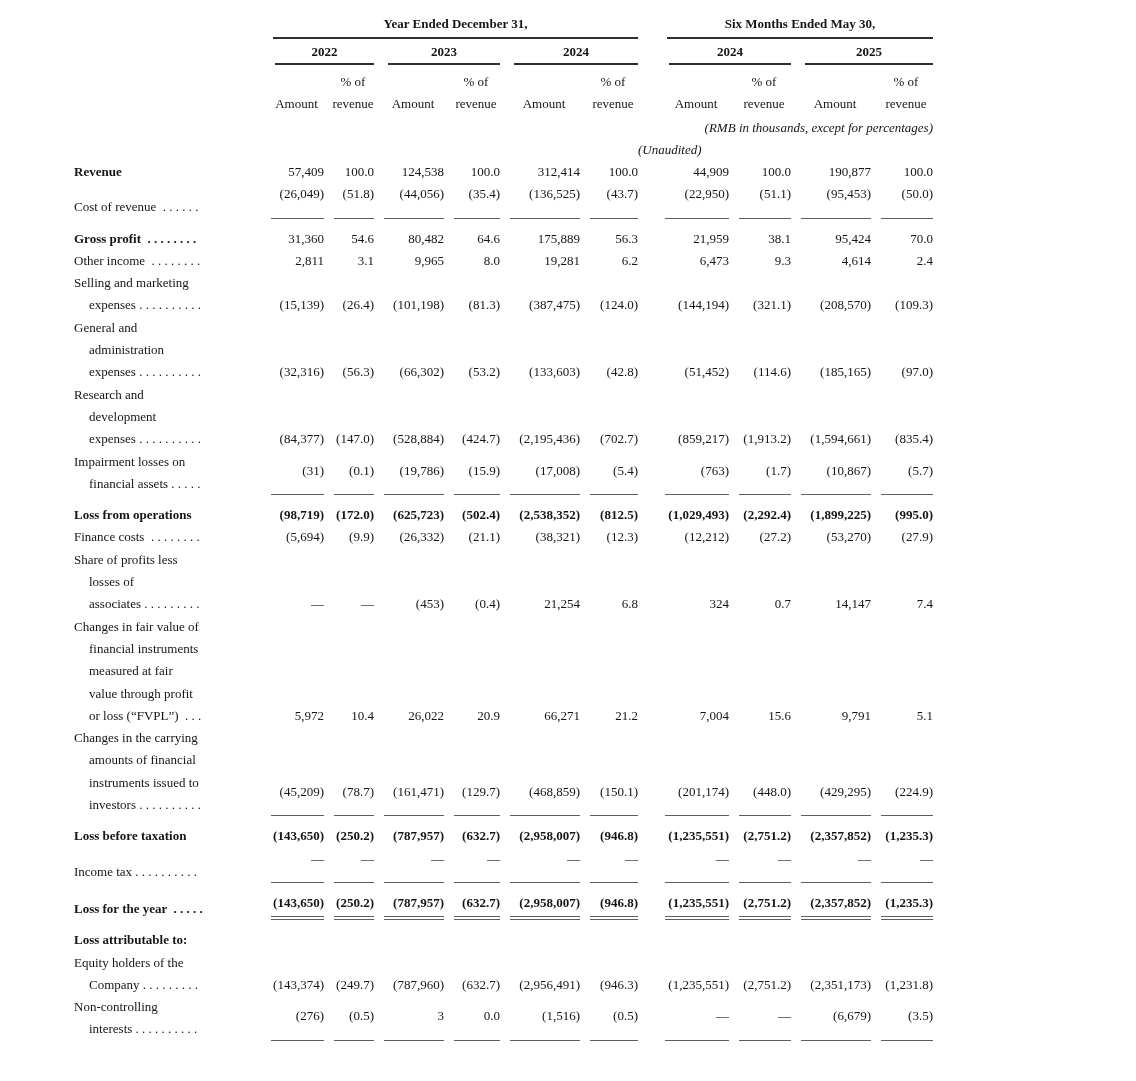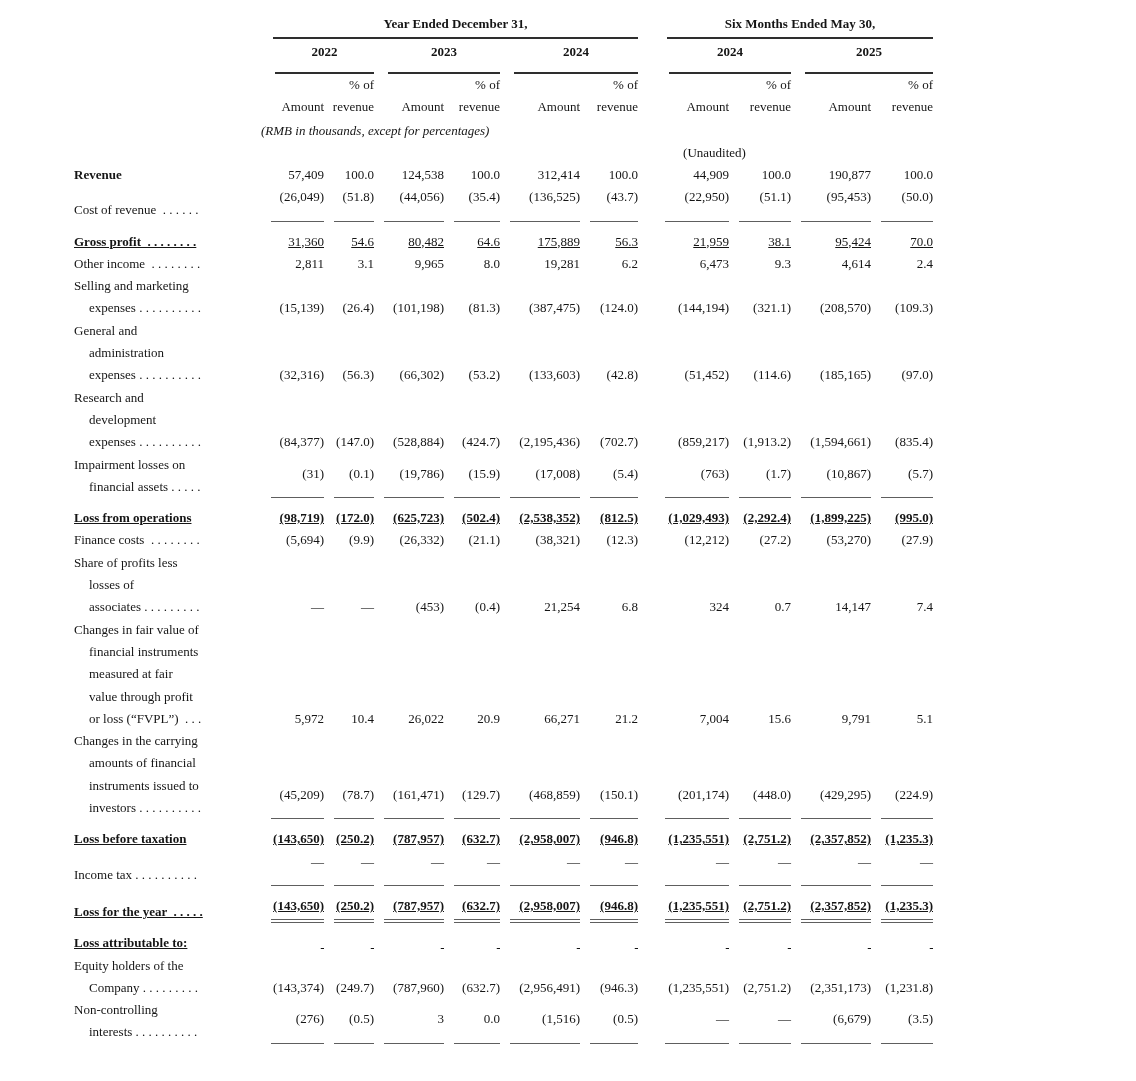--- a/index.html
+++ b/index.html
@@ -14,35 +14,35 @@
     color: #151515;
     overflow: hidden;
   }
   table { border-collapse: collapse; table-layout: auto; }
   td { padding: 0; vertical-align: bottom; }
 
   
   .grpcell  { padding-left: 12px; padding-bottom: 0; }
   .grpline  { font-weight: bold; text-align: center; border-bottom: 2px solid #2e2e2e; padding-bottom: 5px; }
   .yrcell   { padding-left: 14px; padding-top: 5px; }
-  .yrline   { font-weight: bold; text-align: center; border-bottom: 2px solid #2e2e2e; padding-bottom: 12px; }
-  .subcell  { text-align: right; padding-left: 8px; line-height: 22px; }
-  .unitnote { text-align: left; font-style: italic; padding-top: 2px; line-height: 22px; }
-  .unaud    { text-align: center; line-height: 22px; }
+  .yrline   { font-weight: bold; text-align: center; border-bottom: 2px solid #2e2e2e; padding-bottom: 3px; }
+  .subcell  { text-align: center; padding-top: 6px; padding-left: 8px; line-height: 22px; }
+  .unitnote { text-align: right; font-style: italic; padding-top: 2px; line-height: 22px; }
+  .unaud    { text-align: left; font-style: italic; line-height: 22px; }
 
   
   tbody td { line-height: 22.3px; }
   .lbl { width: 187px; padding-right: 2px; }
   .lbl div { white-space: pre; }
   .lbl .li { padding-left: 15px; }
   .val { text-align: right; padding-left: 10px; }
   .val .cv { white-space: pre; }
   .u  { border-bottom: 1.4px solid #5e5e5e; padding-bottom: 12px; }
   .uu { border-bottom: 4.5px double #5e5e5e; padding-bottom: 2px; }
-  .gap td { padding-top: 9px; text-decoration: underline; }
+  .gap td { padding-top: 9px; }
   .bv { font-weight: bold; }
 
   .spacercol { min-width: 17px; }
   
   .c0 { min-width: 63px; } .c1 { min-width: 50px; }
   .c2 { min-width: 70px; } .c3 { min-width: 56px; }
   .c4 { min-width: 80px; } .c5 { min-width: 58px; }
   .c6 { min-width: 74px; } .c7 { min-width: 62px; }
   .c8 { min-width: 80px; } .c9 { min-width: 62px; }
 </style>

